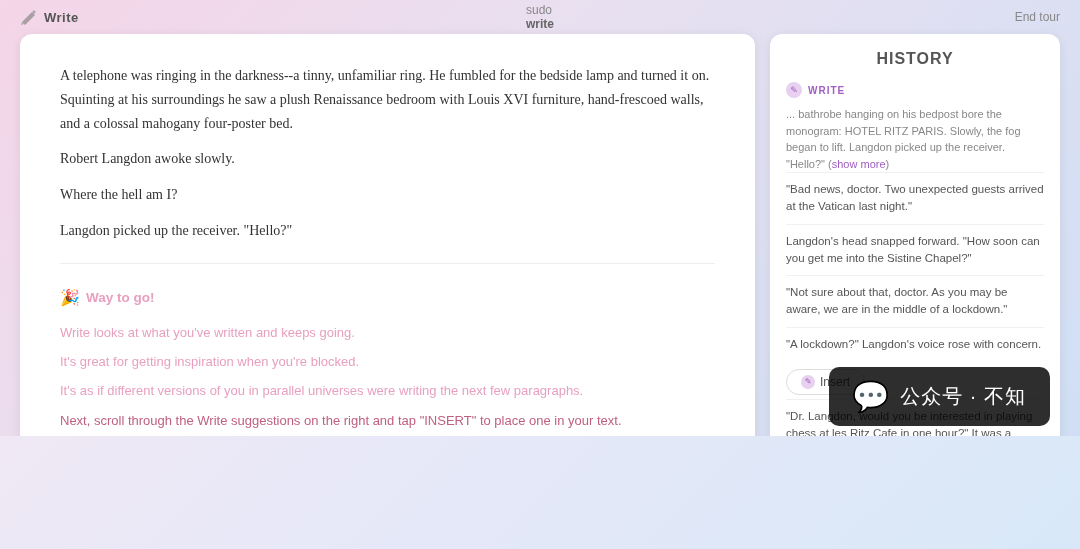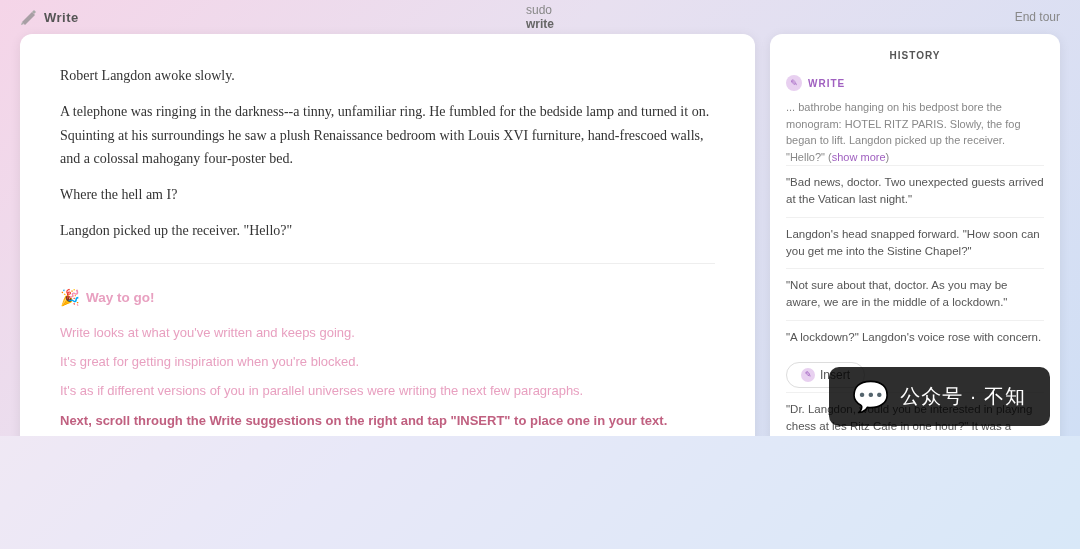--- a/index.html
+++ b/index.html
@@ -110,36 +110,36 @@
     .suggestion-body {
       color: #e8a0c0;
       font-family: Arial, sans-serif;
       font-size: 13px;
     }
     .suggestion-body p {
       margin-bottom: 6px;
       color: #e8a0c0;
     }
     .suggestion-body .bold-note {
-      font-weight: bold;
+      font-weight: normal;
       color: #c06080;
     }
     .history-panel {
       width: 290px;
       background: white;
       border-radius: 12px;
       padding: 16px;
       overflow-y: auto;
       box-shadow: 0 2px 12px rgba(0,0,0,0.08);
       font-family: Arial, sans-serif;
       font-size: 12px;
     }
     .history-title {
       text-align: center;
-      font-size: 10px;
+      font-size: 16px;
       font-weight: bold;
       color: #555;
       margin-bottom: 14px;
       letter-spacing: 1px;
       text-transform: uppercase;
     }
     .write-badge {
       display: flex;
       align-items: center;
       gap: 6px;
@@ -226,22 +226,22 @@
         <span class="write-bold">write</span>
       </div>
     </div>
     <button class="end-tour-btn">End tour</button>
   </div>
 
   <div class="main-container">
 
     <div class="editor-panel">
       <div class="editor-text">
+        <p>A telephone was ringing in the darkness--a tinny, unfamiliar ring. He fumbled for the bedside lamp and turned it on. Squinting at his surroundings he saw a plush Renaissance bedroom with Louis XVI furniture, hand-frescoed walls, and a colossal mahogany four-poster bed.</p>
         <p>Robert Langdon awoke slowly.</p>
-        <p>A telephone was ringing in the darkness--a tinny, unfamiliar ring. He fumbled for the bedside lamp and turned it on. Squinting at his surroundings he saw a plush Renaissance bedroom with Louis XVI furniture, hand-frescoed walls, and a colossal mahogany four-poster bed.</p>
         <p>Where the hell am I?</p>
         <p>Langdon picked up the receiver. "Hello?"</p>
       </div>
 
       <hr class="divider-line">
 
       <div class="suggestion-area">
         <div class="suggestion-title">
           <span class="party">🎉</span>
           <span>Way to go!</span>

